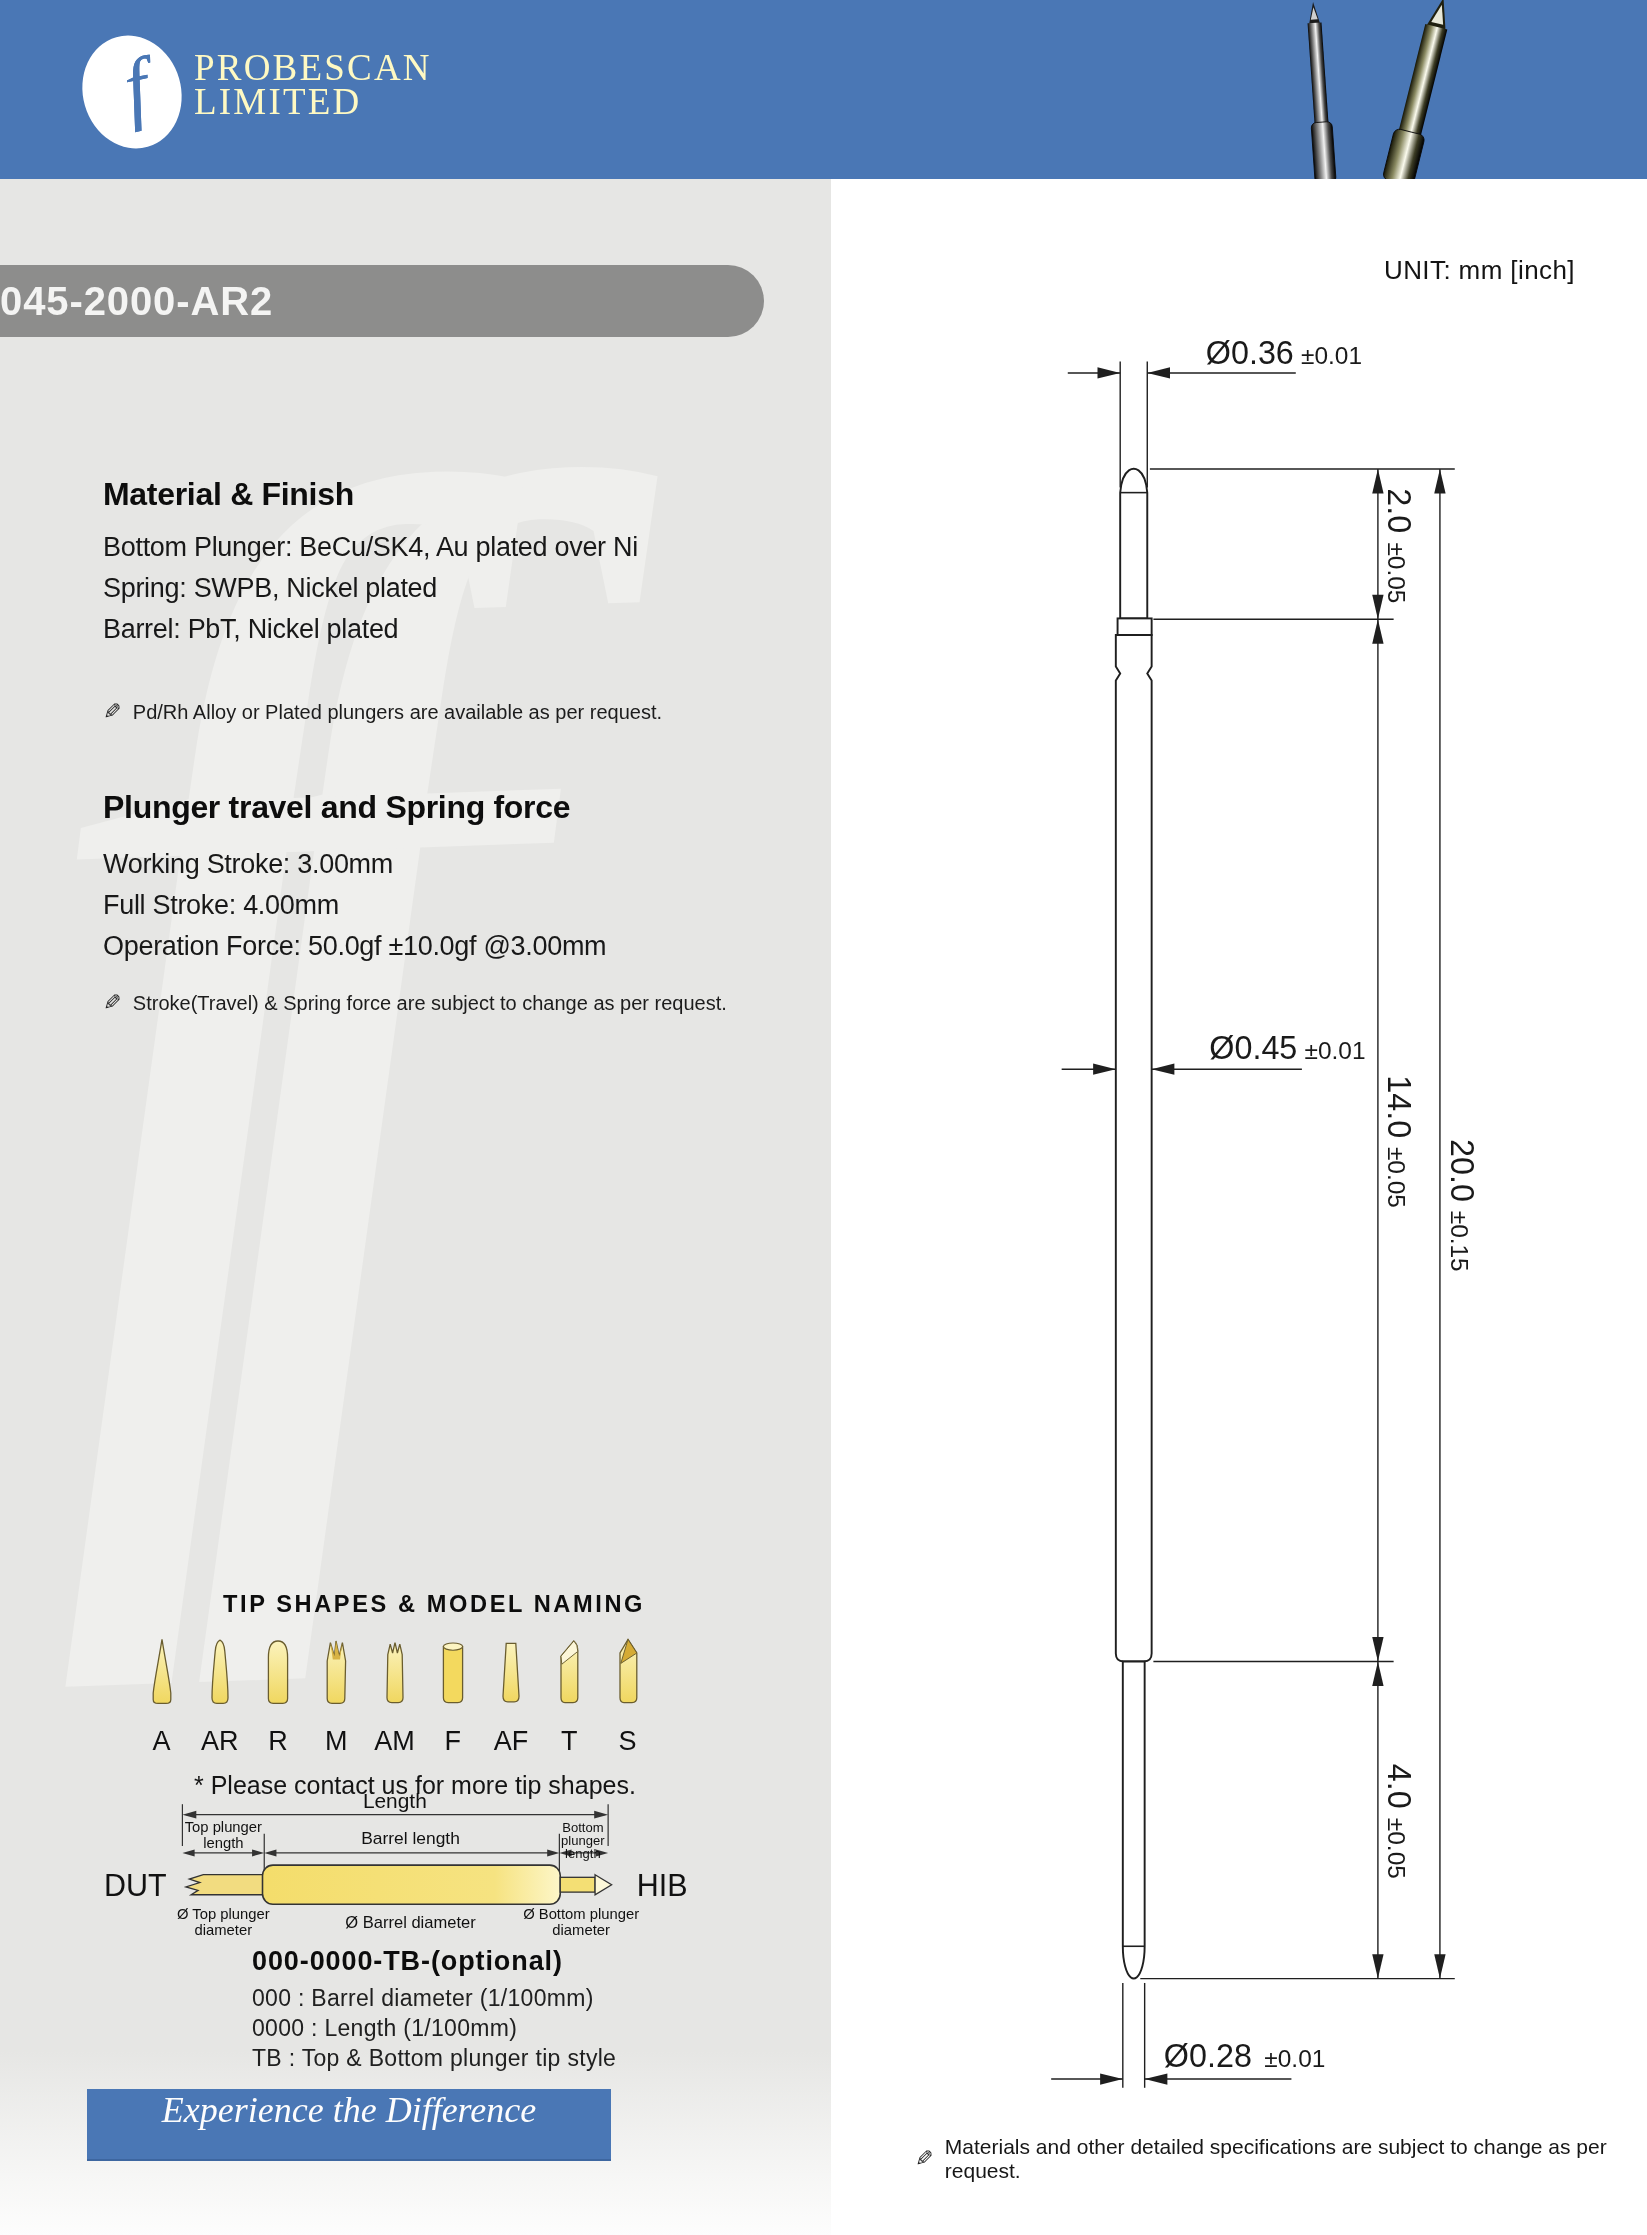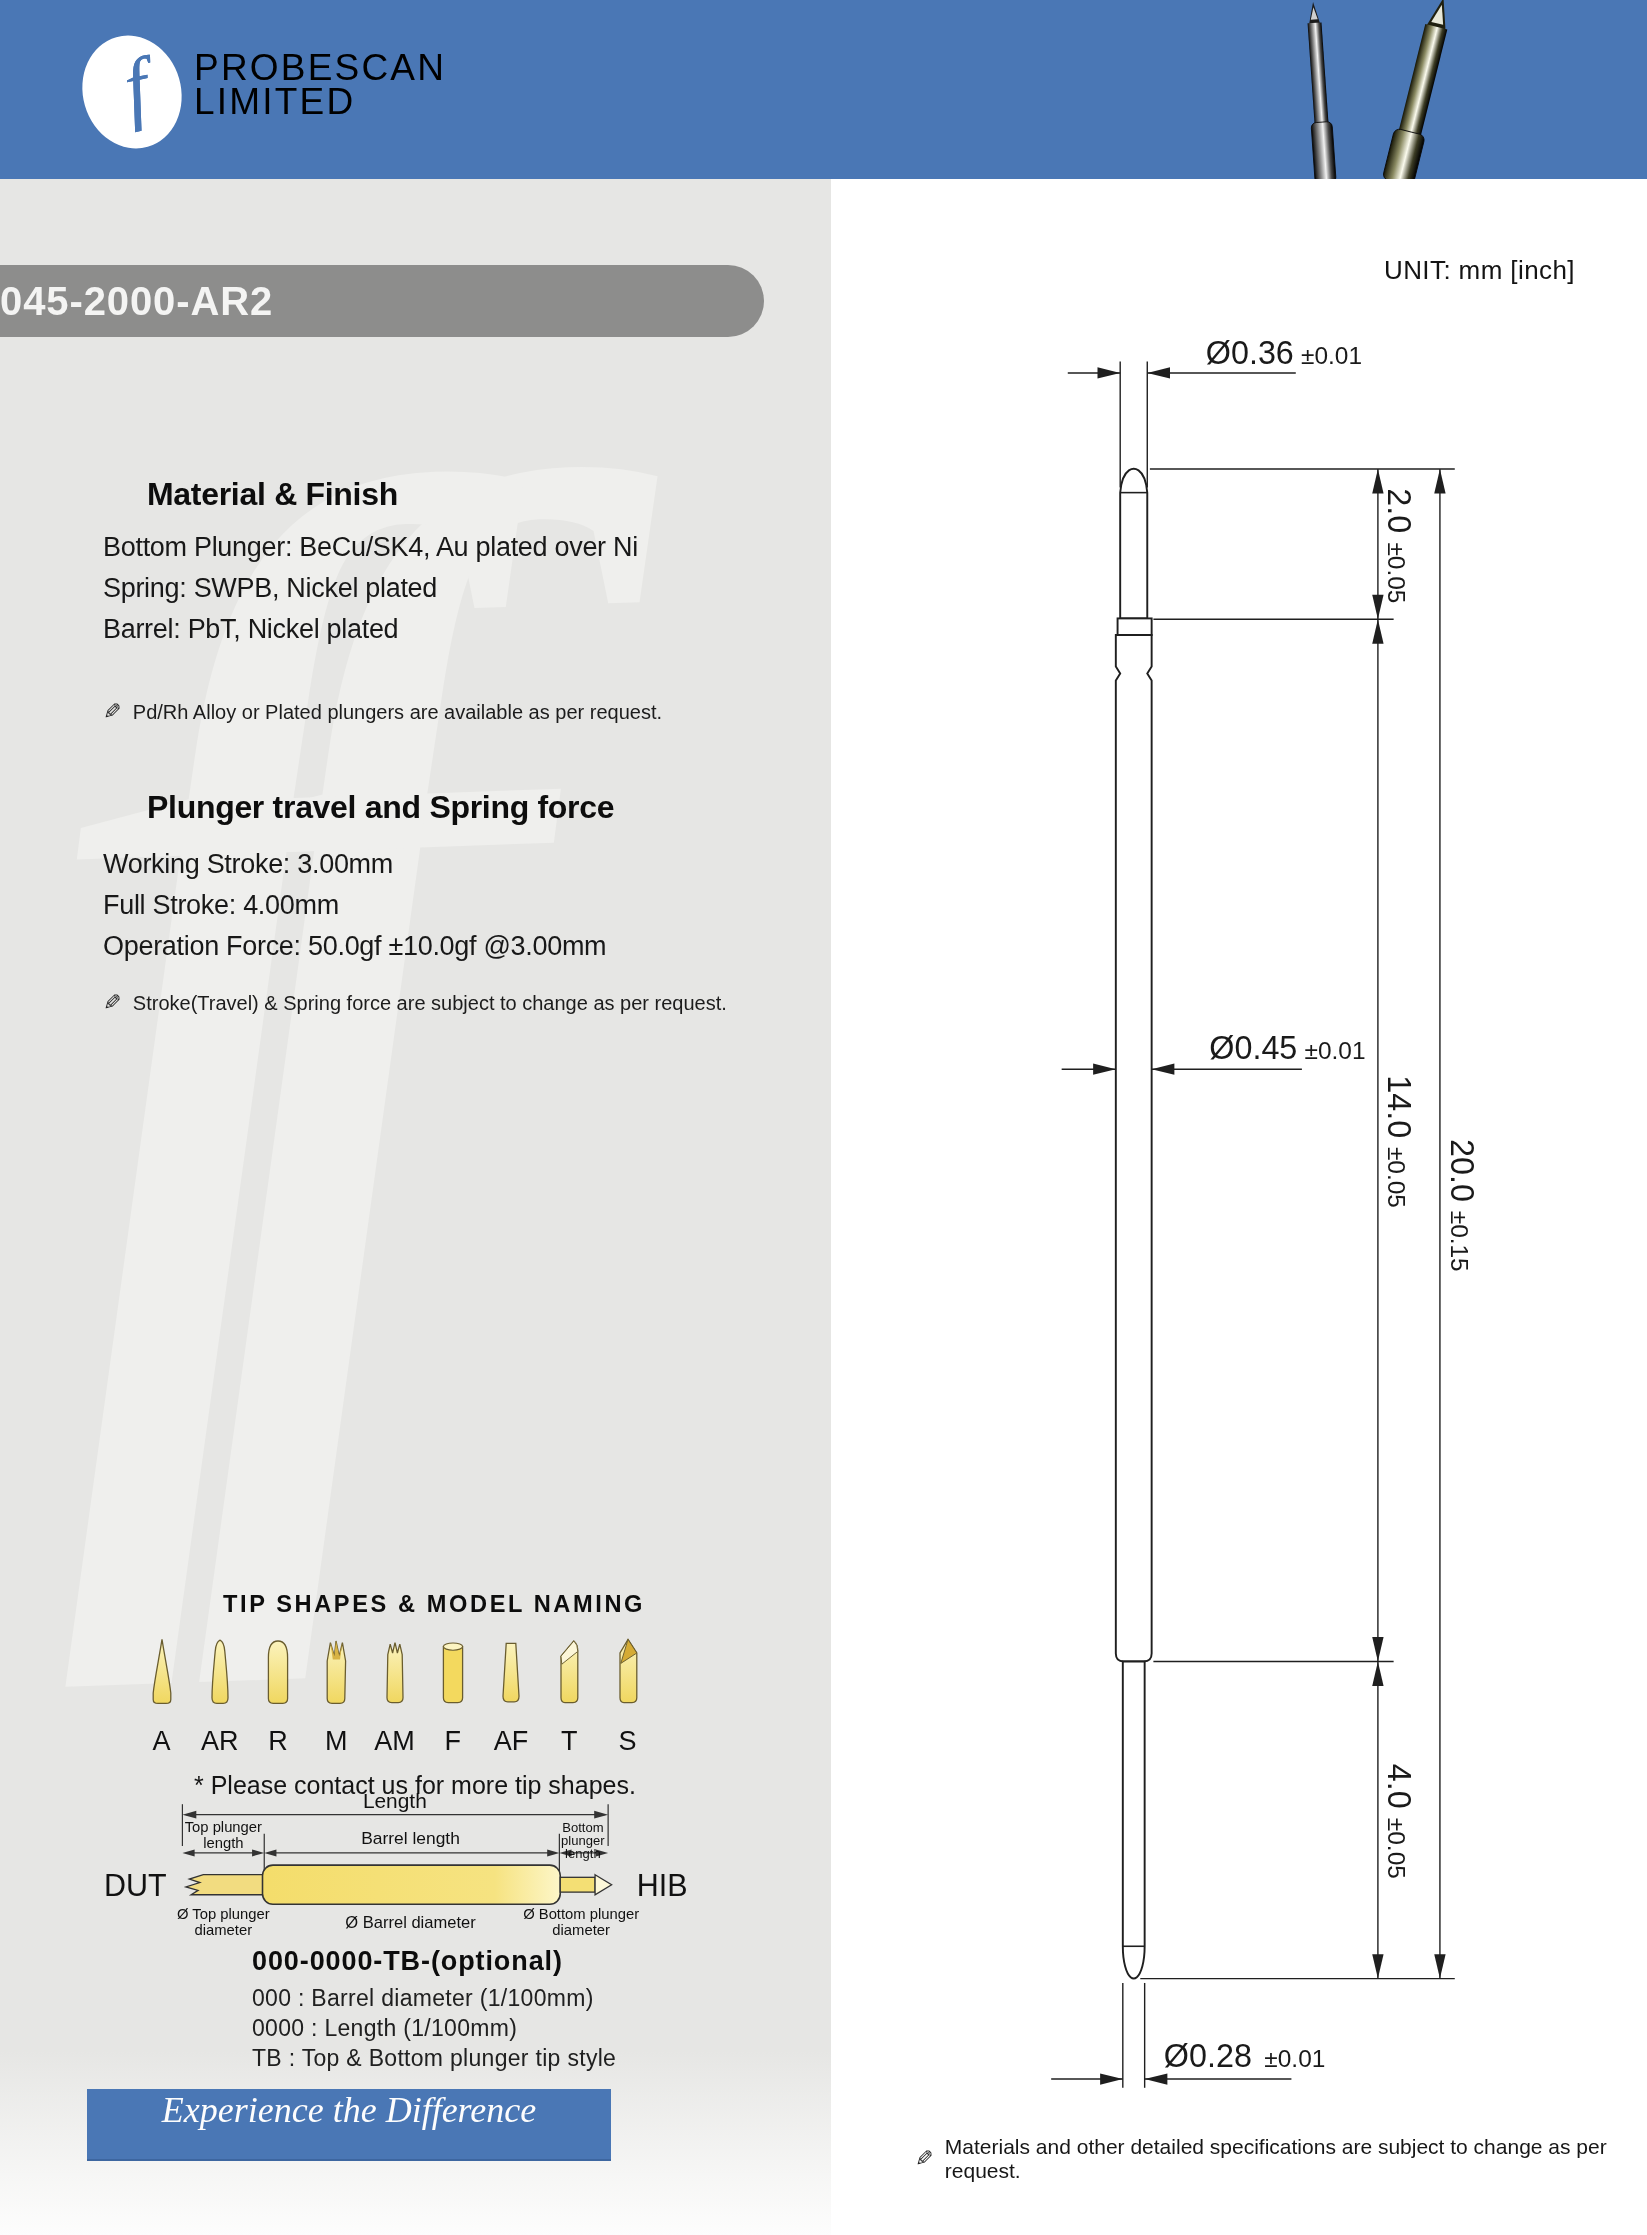--- a/index.html
+++ b/index.html
@@ -6,21 +6,21 @@
   .page{position:relative;width:1647px;height:2236px;overflow:hidden;background:#ffffff;
         font-family:"Liberation Sans",sans-serif;color:#161616;}
 
   
   .header{position:absolute;left:0;top:0;width:1647px;height:179px;background:#4a77b5;overflow:hidden;}
   .logo-ellipse{position:absolute;left:83px;top:35px;width:98px;height:114px;background:#ffffff;
                 border-radius:50%;transform:rotate(-16deg);}
   .logo-mono{position:absolute;left:0;top:0;width:98px;height:114px;display:flex;align-items:center;justify-content:center;
              font-family:"Liberation Serif",serif;font-style:italic;font-size:80px;color:#4a77b5;
              transform:rotate(4deg);padding-bottom:7px;box-sizing:border-box;letter-spacing:-0.28em;padding-right:12.2px;}
-  .brand{position:absolute;left:194px;top:51px;font-family:Liberation Sans, sans-serif;color:#000000;
+  .brand{position:absolute;left:194px;top:51px;font-family:Liberation Serif, serif;color:#fef9c3;
          font-size:37px;letter-spacing:2.2px;line-height:0.93;}
   .header-photo{position:absolute;left:1271px;top:0;width:227px;height:179px;}
 
   
   .panel{position:absolute;left:0;top:179px;width:831px;height:2057px;
          background:linear-gradient(180deg,#e6e6e4 0%,#e6e6e4 91%,#f6f6f5 97%,#fdfdfd 100%);}
 
   
   .watermark{position:absolute;left:162px;top:288px;width:1092px;height:1485px;
              font-family:"Liberation Serif",serif;font-style:italic;font-size:1310px;line-height:1;
@@ -28,21 +28,21 @@
 
   
   .badge{position:absolute;left:0;top:265px;width:764px;height:72px;background:#8d8d8c;
          border-radius:0 38px 38px 0;display:flex;align-items:center;}
   .badge span{font-size:40px;font-weight:600;letter-spacing:0.9px;color:#f4f4f3;}
 
   
   .unit{position:absolute;left:1384px;top:255px;font-size:26px;color:#141414;letter-spacing:0.4px;}
 
   
-  .h1{position:absolute;left:103px;font-size:32px;font-weight:700;color:#0d0d0d;letter-spacing:-0.3px;margin-left:44px;}
+  .h1{position:absolute;left:103px;font-size:32px;font-weight:700;color:#0d0d0d;letter-spacing:-0.3px;}
   .lines{position:absolute;left:103px;font-size:27px;color:#181818;line-height:41px;letter-spacing:-0.3px;}
   .note{position:absolute;left:103px;font-size:20px;color:#1c1c1c;display:flex;align-items:center;gap:11.4px;}
   .pencil{font-size:22px;transform:scaleX(-1);display:inline-block;color:#222;}
 
   
   .tip-heading{position:absolute;left:223px;top:1591px;font-size:23.6px;font-weight:700;letter-spacing:2.6px;color:#0d0d0d;}
   .tips{position:absolute;left:136px;top:1637px;width:517px;display:flex;justify-content:space-between;}
   .tip{display:flex;flex-direction:column;align-items:center;width:51px;}
   .tip svg{width:40px;height:80px;display:block;}
   .tip-label{margin-top:8.7px;font-size:27px;color:#111;}

